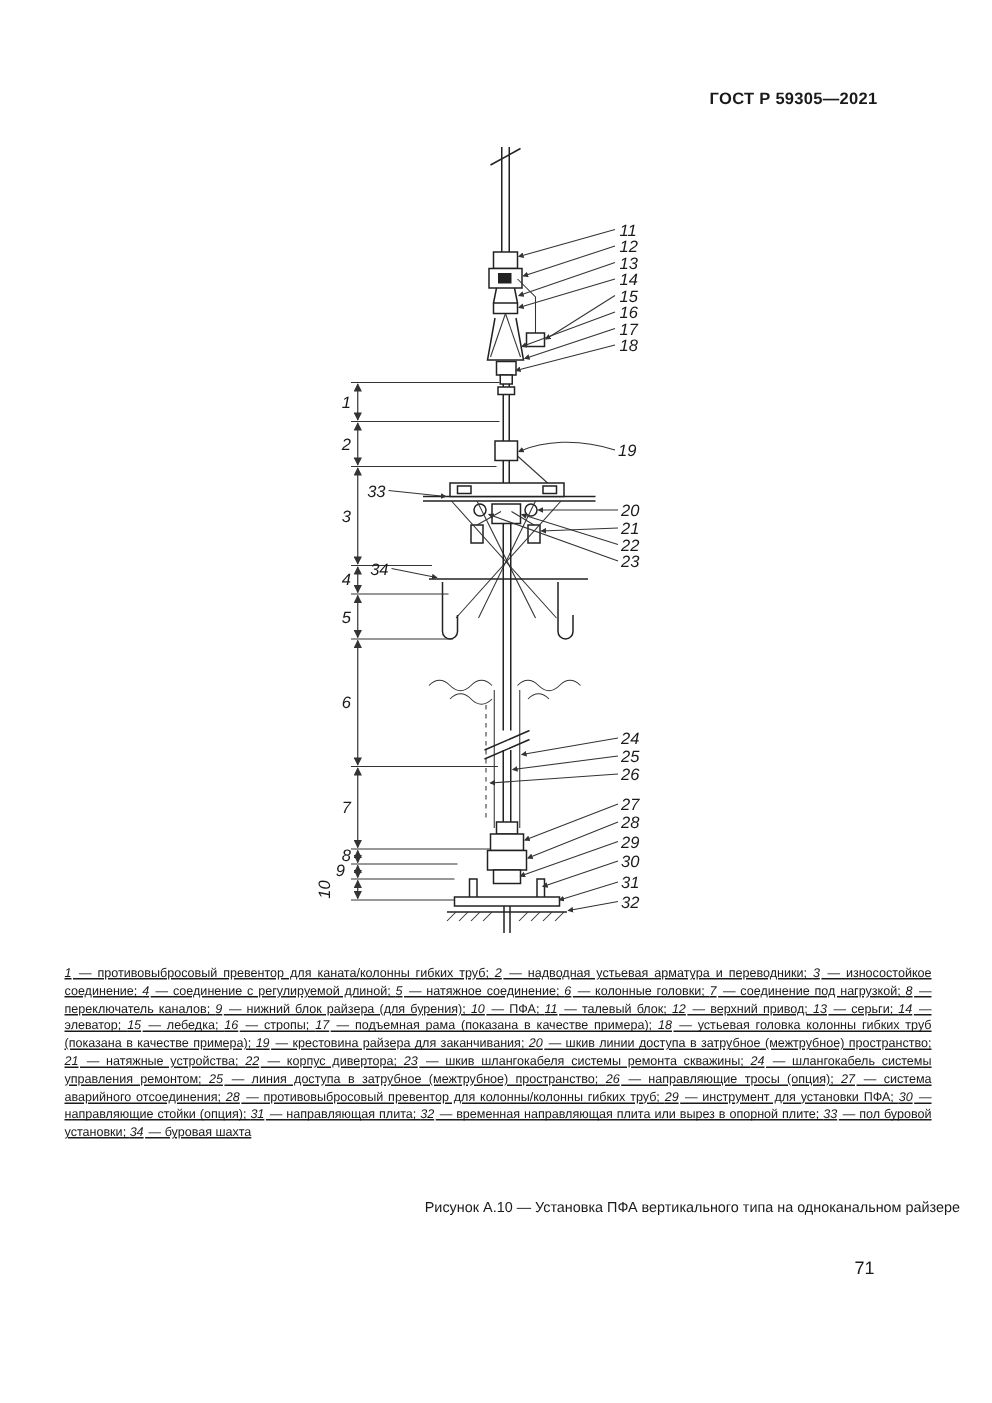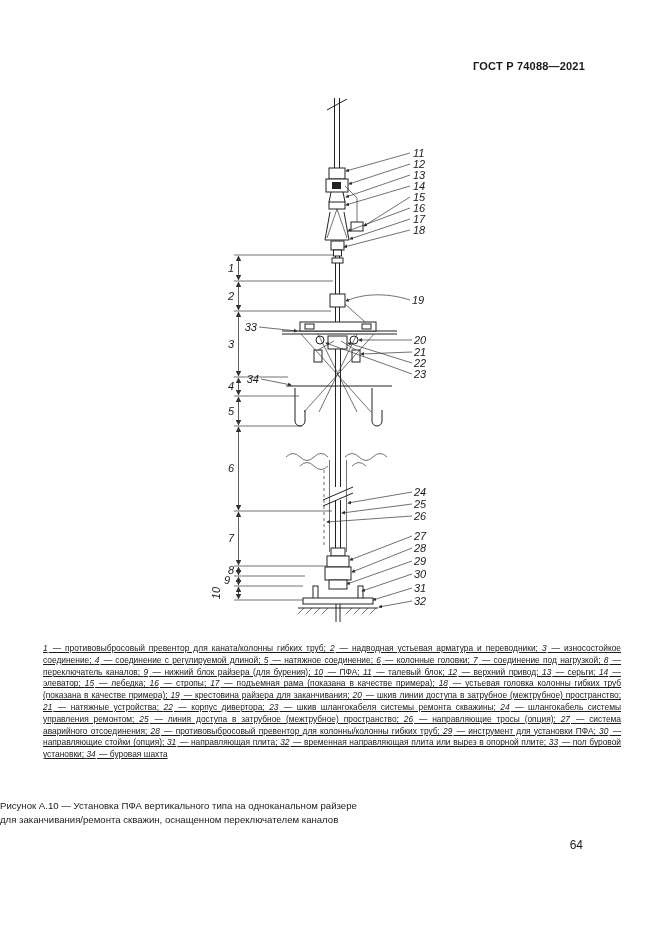--- a/index.html
+++ b/index.html
@@ -11,37 +11,37 @@
     position:absolute;top:60px;right:76px;
     font-size:11px;font-weight:bold;letter-spacing:.2px;
   }
   .figure-svg{position:absolute;top:0;left:0;}
   .legend{
     position:absolute;top:643px;left:43px;width:578px;margin:0;
     font-size:8.4px;line-height:11.8px;text-align:justify;text-decoration:underline;
   }
   .legend i{font-style:italic;padding-right:1px;}
   .caption{
-    position:absolute;top:799px;left:0;width:640px;text-align:left;
+    position:absolute;top:799px;left:0;width:640px;text-align:right;
     font-size:9.6px;line-height:13.5px;
   }
   .pagenum{position:absolute;top:838px;right:78px;font-size:12px;}
   .callout{font-family:"Liberation Sans",sans-serif;font-style:italic;font-size:11px;fill:#1a1a1a;}
   .leader{stroke:#333;stroke-width:.7;fill:none;marker-end:url(#arrS);}
   .draw{stroke:#222;fill:none;stroke-width:1;}
   .drawf{stroke:#222;fill:#fff;stroke-width:1;}
   .thin{stroke:#333;stroke-width:.7;fill:none;}
   .dim{stroke:#333;stroke-width:.8;fill:none;}
 </style>
 </head>
 <body>
 
 <div class="sheet">
 
-  <div class="header">ГОСТ Р 74088—2021</div>
+  <div class="header">ГОСТ Р 59305—2021</div>
 
   <svg class="figure-svg" width="661" height="640" viewBox="0 0 661 640" xmlns="http://www.w3.org/2000/svg">
     <defs>
       <marker id="arrD" viewBox="0 0 10 10" refX="9" refY="5" markerWidth="7" markerHeight="7" orient="auto-start-reverse">
         <path d="M0,0 L10,5 L0,10 z" fill="#333"></path>
       </marker>
       <marker id="arrS" viewBox="0 0 10 10" refX="8" refY="5" markerWidth="5.5" markerHeight="5.5" orient="auto">
         <path d="M0,0 L10,5 L0,10 z" fill="#333"></path>
       </marker>
     </defs>
@@ -237,17 +237,16 @@
       <text class="callout" x="414" y="578">30</text>
       <text class="callout" x="414" y="592">31</text>
       <text class="callout" x="414" y="605">32</text>
     </g>
   </svg>
 
   <p class="legend"><i>1</i> — противовыбросовый превентор для каната/колонны гибких труб; <i>2</i> — надводная устьевая арматура и переводники; <i>3</i> — износостойкое соединение; <i>4</i> — соединение с регулируемой длиной; <i>5</i> — натяжное соединение; <i>6</i> — колонные головки; <i>7</i> — соединение под нагрузкой; <i>8</i> — переключатель каналов; <i>9</i> — нижний блок райзера (для бурения); <i>10</i> — ПФА; <i>11</i> — талевый блок; <i>12</i> — верхний привод; <i>13</i> — серьги; <i>14</i> — элеватор; <i>15</i> — лебедка; <i>16</i> — стропы; <i>17</i> — подъемная рама (показана в качестве примера); <i>18</i> — устьевая головка колонны гибких труб (показана в качестве примера); <i>19</i> — крестовина райзера для заканчивания; <i>20</i> — шкив линии доступа в затрубное (межтрубное) пространство; <i>21</i> — натяжные устройства; <i>22</i> — корпус дивертора; <i>23</i> — шкив шлангокабеля системы ремонта скважины; <i>24</i> — шлангокабель системы управления ремонтом; <i>25</i> — линия доступа в затрубное (межтрубное) пространство; <i>26</i> — направляющие тросы (опция); <i>27</i> — система аварийного отсоединения; <i>28</i> — противовыбросовый превентор для колонны/колонны гибких труб; <i>29</i> — инструмент для установки ПФА; <i>30</i> — направляющие стойки (опция); <i>31</i> — направляющая плита; <i>32</i> — временная направляющая плита или вырез в опорной плите; <i>33</i> — пол буровой установки; <i>34</i> — буровая шахта</p>
 
   <div class="caption">
     <div>Рисунок А.10 — Установка ПФА вертикального типа на одноканальном райзере</div>
-    <div>для заканчивания/ремонта скважин, оснащенном переключателем каналов</div>
   </div>
 
-  <div class="pagenum">64</div>
+  <div class="pagenum">71</div>
 </div>
 
 </body></html>

